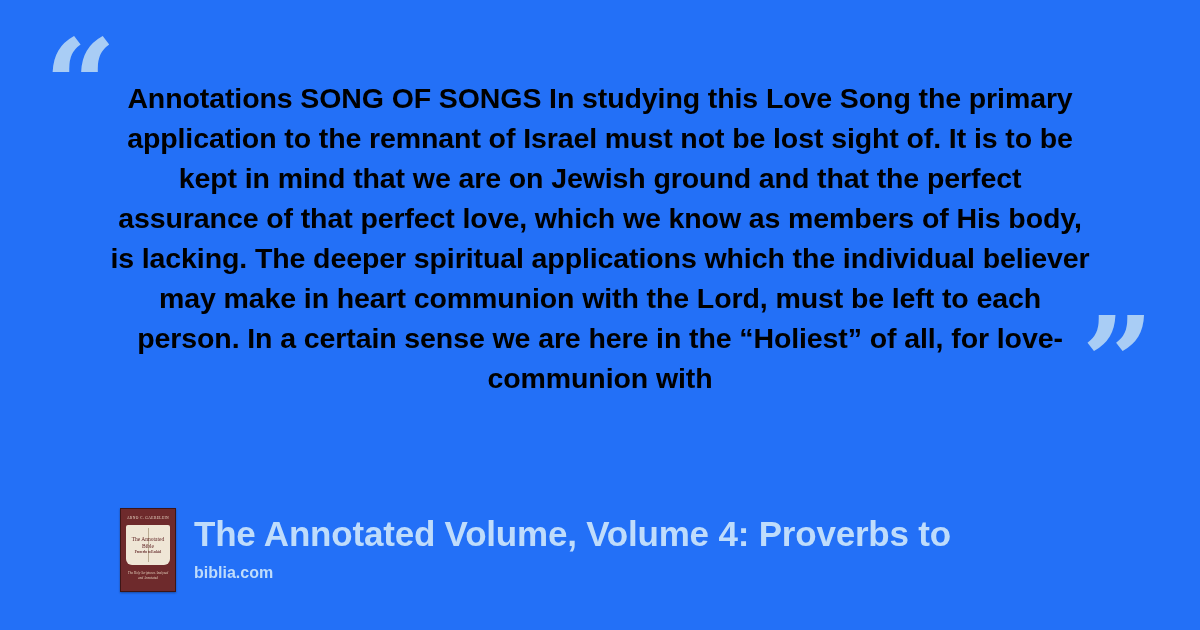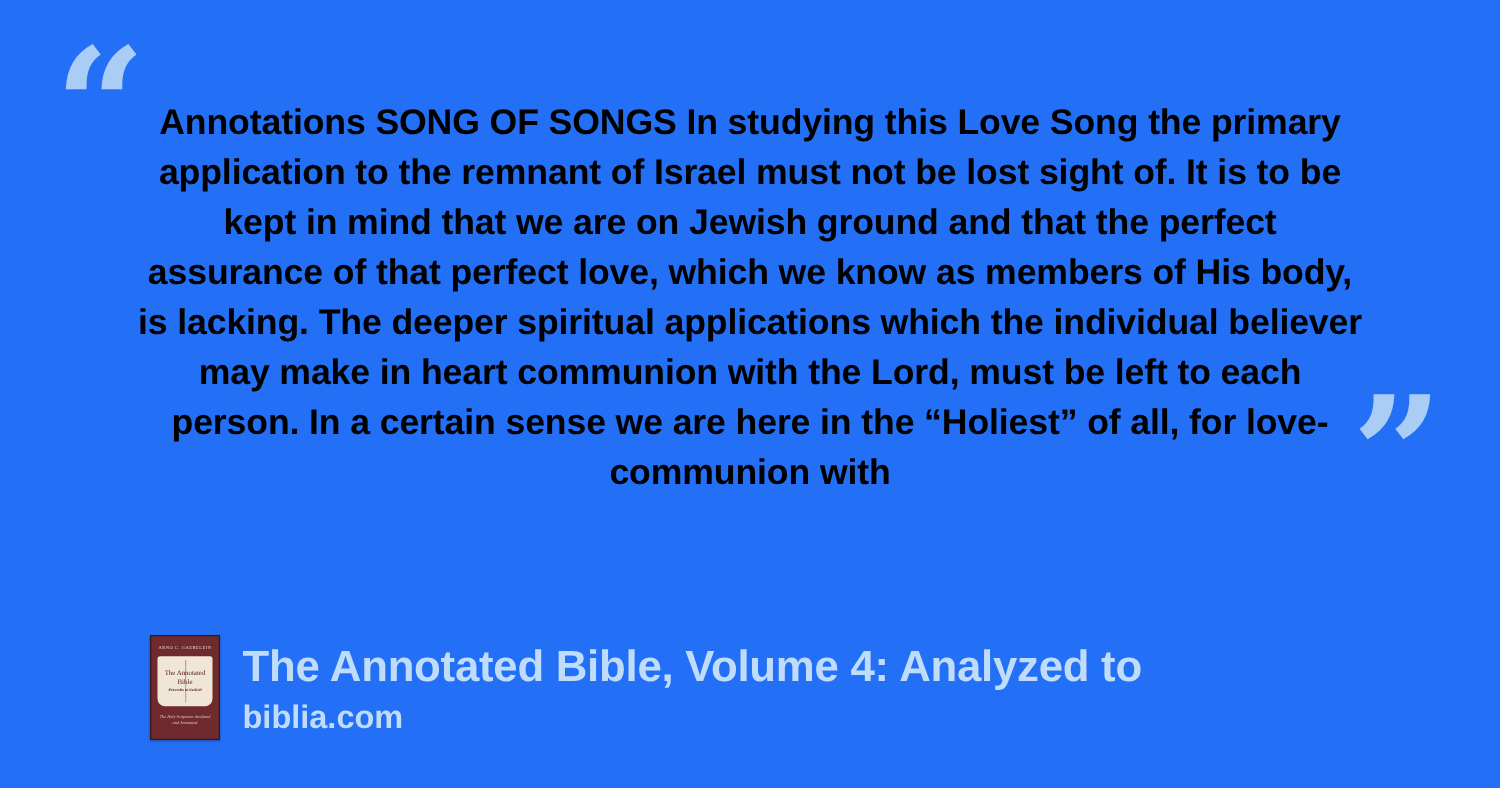--- a/index.html
+++ b/index.html
@@ -150,21 +150,21 @@
   .book-name {
     color: #bfdcfb;
     font-size: 35px;
     font-weight: 700;
     line-height: 42px;
     letter-spacing: -0.2px;
     white-space: nowrap;
   }
   .source-name {
     color: #bfdcfb;
-    font-size: 26px;
+    font-size: 16px;
     font-weight: 700;
     line-height: 28px;
     margin-top: 4px;
   }
 </style>
 </head>
 <body>
 
 <div class="card">
 
@@ -179,19 +179,19 @@
     <div class="book-cover">
       <div class="book-author">Arno C. Gaebelein</div>
       <div class="book-page">
         <div class="book-title-1">The Annotated Bible</div>
         <div class="book-title-2">Proverbs to Ezekiel</div>
       </div>
       <div class="book-sub">The Holy Scriptures Analyzed and Annotated</div>
     </div>
 
     <div class="footer-text">
-      <div class="book-name">The Annotated Bible, Volume 4: Analyzed to</div>
+      <div class="book-name">The Annotated Volume, Volume 4: Proverbs to</div>
       <div class="source-name">biblia.com</div>
     </div>
 
   </div>
 
 </div>
 
 </body></html>

